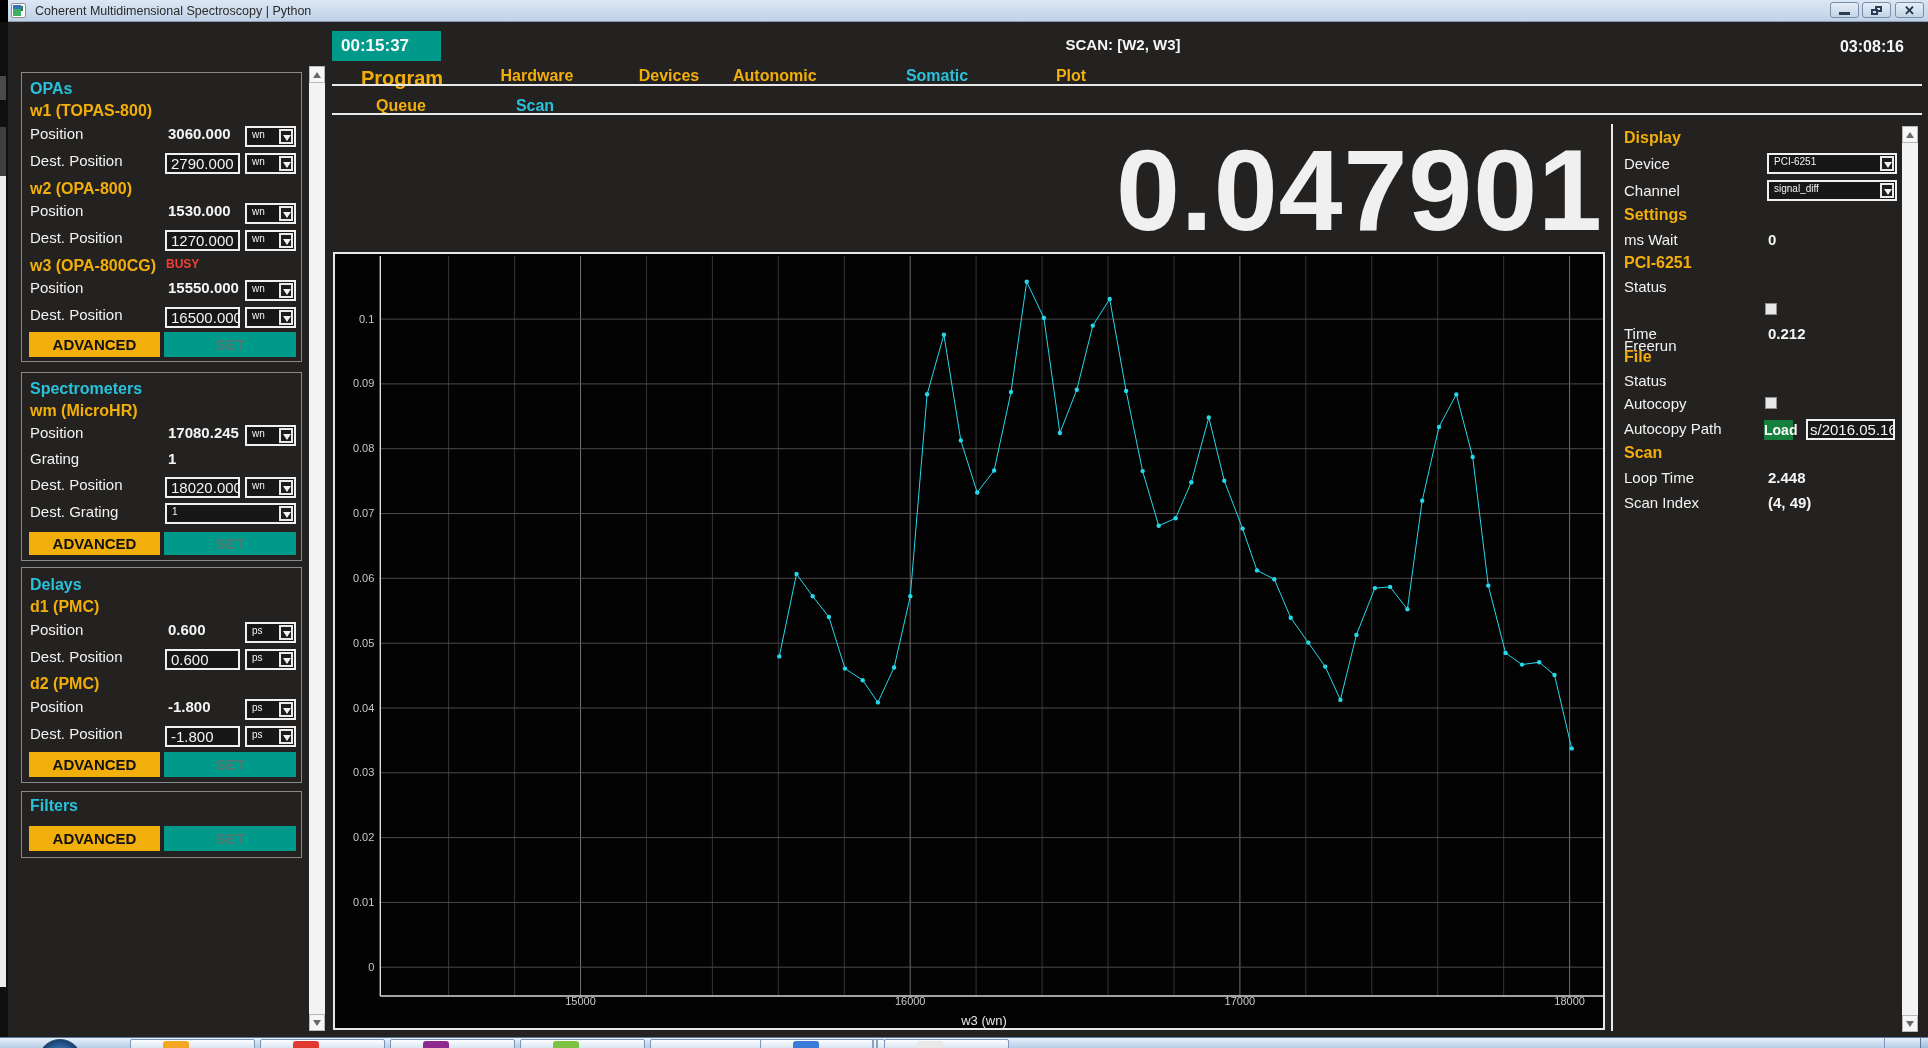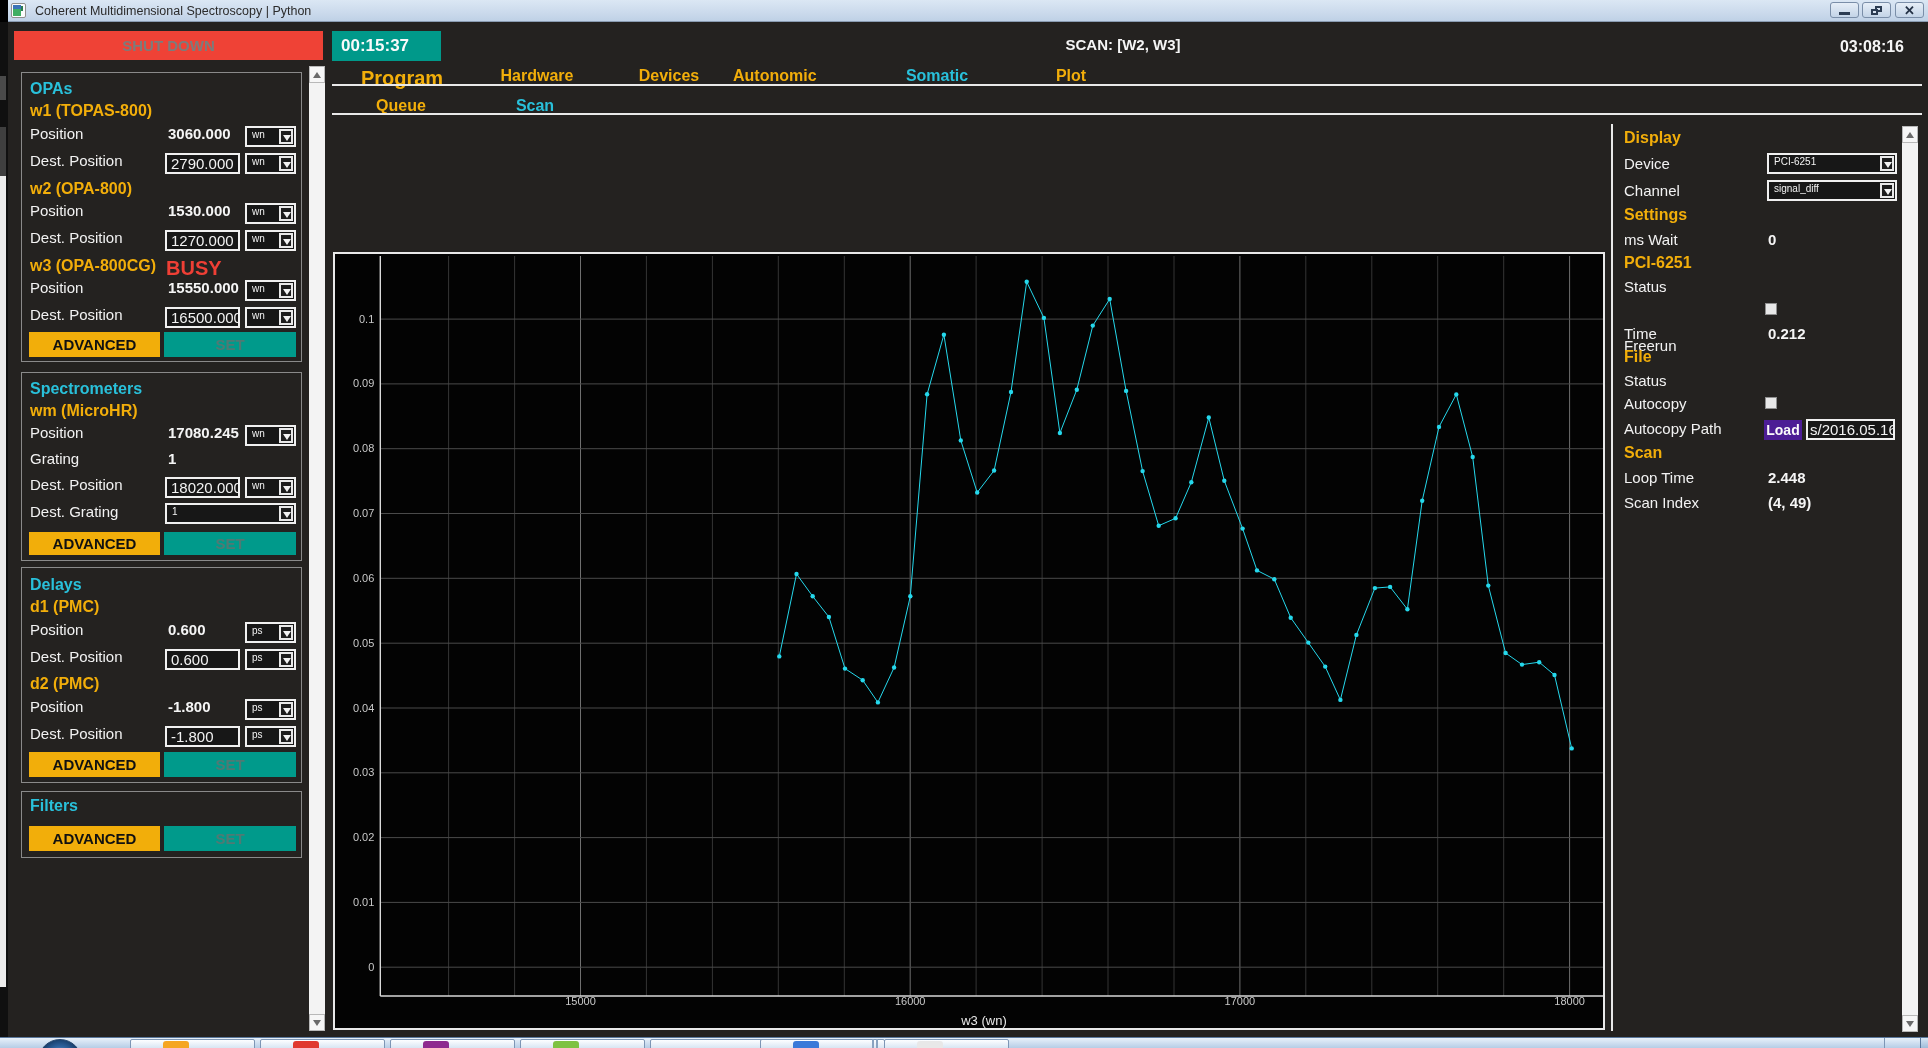--- a/index.html
+++ b/index.html
@@ -59,21 +59,20 @@
       <i></i>
       <u></u>
     </div>
 <div class="abs" id="title-tx">Coherent Multidimensional Spectroscopy | Python</div>
 <div class="abs wbtn" style="left:1830px;"><span style="display:inline-block;width:11px;height:3px;background:#2c3c52;margin-bottom:2px;"></span></div>
 <div class="abs wbtn" style="left:1862px;">
       <span style="position:absolute;left:12px;top:3px;width:7px;height:6px;border:2px solid #2c3c52;"></span>
       <span style="position:absolute;left:8px;top:6px;width:7px;height:6px;border:2px solid #2c3c52;background:#d7e2ef;"></span>
     </div>
 <div class="abs wbtn" style="left:1895px;font-size:13px;font-weight:bold;line-height:15px;">✕</div>
-<div class="abs" style="left:14px;top:31px;width:309px;height:29px;background:#ef4236;color:#7c7c7c;font-weight:bold;font-size:15px;text-align:center;line-height:29px;">SHUT DOWN</div>
 <div class="abs" style="left:332px;top:31px;width:109px;height:30px;background:#00998a;color:#fafafa;font-weight:bold;font-size:17px;line-height:30px;padding-left:9px;">00:15:37</div>
 <div class="abs" style="left:1023px;top:36px;width:200px;text-align:center;font-size:15px;font-weight:bold;color:#f5f5f5;">SCAN: [W2, W3]</div>
 <div class="abs" style="left:1754px;top:38px;width:150px;text-align:right;font-size:16px;font-weight:bold;color:#f5f5f5;">03:08:16</div>
 <div class="abs" style="left:332px;top:67px;width:140px;text-align:center;font-size:20px;font-weight:bold;color:#f2ae0a;">Program</div>
 <div class="abs" style="left:467px;top:67px;width:140px;text-align:center;font-size:16px;font-weight:bold;color:#f2ae0a;">Hardware</div>
 <div class="abs" style="left:599px;top:67px;width:140px;text-align:center;font-size:16px;font-weight:bold;color:#f2ae0a;">Devices</div>
 <div class="abs" style="left:733px;top:67px;width:140px;text-align:left;font-size:16px;font-weight:bold;color:#f2ae0a;">Autonomic</div>
 <div class="abs" style="left:867px;top:67px;width:140px;text-align:center;font-size:16px;font-weight:bold;color:#29c0da;">Somatic</div>
 <div class="abs" style="left:1001px;top:67px;width:140px;text-align:center;font-size:16px;font-weight:bold;color:#f2ae0a;">Plot</div>
 <div class="abs" style="left:332px;top:84px;width:1590px;height:2px;background:#e9e9e9;"></div>
@@ -110,21 +109,21 @@
     </div>
 <div class="abs lbl" style="left:30px;top:229px;">Dest. Position</div>
 <div class="abs tbox" style="left:165px;top:229.5px;width:75px;height:21px;">1270.000</div>
 <div class="abs combo" style="left:245px;top:229.5px;width:51px;height:21px;">
       <span>wn</span>
       <div class="carr">
         <b></b>
       </div>
     </div>
 <div class="abs hdr" style="left:30px;top:257px;">w3 (OPA-800CG)</div>
-<div class="abs" style="left:166px;top:257px;font-size:20px;font-weight:bold;color:#ef3f35;">BUSY</div>
+<div class="abs" style="left:166px;top:257px;font-size:12px;font-weight:bold;color:#ef3f35;">BUSY</div>
 <div class="abs lbl" style="left:30px;top:279px;">Position</div>
 <div class="abs val" style="left:168px;top:279px;width:76px;overflow:hidden;white-space:nowrap;">15550.000</div>
 <div class="abs combo" style="left:245px;top:279.5px;width:51px;height:21px;">
       <span>wn</span>
       <div class="carr">
         <b></b>
       </div>
     </div>
 <div class="abs lbl" style="left:30px;top:306px;">Dest. Position</div>
 <div class="abs tbox" style="left:165px;top:306.5px;width:75px;height:21px;">16500.000</div>
@@ -208,20 +207,21 @@
 <div class="abs sec" style="left:30px;top:797px;">Filters</div>
 <div class="abs btn-a" style="top:826px;height:25px;line-height:25px;">ADVANCED</div>
 <div class="abs btn-s" style="top:826px;height:25px;line-height:25px;">SET</div>
 <div class="abs sb" style="left:309px;top:66px;width:16px;height:965px;"></div>
 <div class="abs sbb" style="left:309px;top:66px;width:16px;height:17px;">
       <b class="tri-u"></b>
     </div>
 <div class="abs sbb" style="left:309px;top:1014px;width:16px;height:17px;">
       <b class="tri-d"></b>
     </div>
+<div class="abs" style="left:1116px;top:124px;width:500px;font-size:115px;font-weight:bold;color:#f0f0f0;letter-spacing:0.9px;">0.047901</div>
 <div class="abs" style="left:333px;top:252px;width:1272px;height:778px;border:2px solid #e9e9e9;"><svg width="1268" height="774" viewBox="0 0 1268 774">
         <rect x="0" y="0" width="1272" height="778" fill="#030303"></rect>
 <line x1="113.6" y1="2" x2="113.6" y2="742.0" stroke="#353535" stroke-width="1"></line>
 <line x1="179.6" y1="2" x2="179.6" y2="742.0" stroke="#353535" stroke-width="1"></line>
 <line x1="245.5" y1="2" x2="245.5" y2="742.0" stroke="#6f6f6f" stroke-width="1"></line>
 <line x1="311.4" y1="2" x2="311.4" y2="742.0" stroke="#353535" stroke-width="1"></line>
 <line x1="377.4" y1="2" x2="377.4" y2="742.0" stroke="#353535" stroke-width="1"></line>
 <line x1="443.3" y1="2" x2="443.3" y2="742.0" stroke="#353535" stroke-width="1"></line>
 <line x1="509.3" y1="2" x2="509.3" y2="742.0" stroke="#353535" stroke-width="1"></line>
 <line x1="575.2" y1="2" x2="575.2" y2="742.0" stroke="#6f6f6f" stroke-width="1"></line>
@@ -338,21 +338,21 @@
 <div class="abs lbl" style="left:1624px;top:278px;">Status</div>
 <div class="abs lbl" style="left:1624px;top:301px;margin-top:36px;">Freerun</div>
 <div class="abs chk" style="left:1765px;top:303px;"></div>
 <div class="abs lbl" style="left:1624px;top:325px;">Time</div>
 <div class="abs val" style="left:1768px;top:325px;">0.212</div>
 <div class="abs hdr" style="left:1624px;top:348px;">File</div>
 <div class="abs lbl" style="left:1624px;top:372px;">Status</div>
 <div class="abs lbl" style="left:1624px;top:395px;">Autocopy</div>
 <div class="abs chk" style="left:1765px;top:397px;"></div>
 <div class="abs lbl" style="left:1624px;top:420px;">Autocopy Path</div>
-<div class="abs" style="left:1764px;top:420px;width:38px;height:20px;background:#4c1d95;color:#fafafa;font-weight:bold;font-size:14px;text-align:center;line-height:20px;">Load</div>
+<div class="abs" style="left:1764px;top:420px;width:29px;height:20px;background:#15803d;color:#fafafa;font-weight:bold;font-size:14px;text-align:center;line-height:20px;">Load</div>
 <div class="abs tbox" style="left:1806px;top:419px;width:89px;height:21px;padding-left:2px;">s/2016.05.16</div>
 <div class="abs hdr" style="left:1624px;top:444px;">Scan</div>
 <div class="abs lbl" style="left:1624px;top:469px;">Loop Time</div>
 <div class="abs val" style="left:1768px;top:469px;">2.448</div>
 <div class="abs lbl" style="left:1624px;top:494px;">Scan Index</div>
 <div class="abs val" style="left:1768px;top:494px;">(4, 49)</div>
 <div class="abs sb" style="left:1902px;top:126px;width:16px;height:906px;"></div>
 <div class="abs sbb" style="left:1902px;top:126px;width:16px;height:17px;">
       <b class="tri-u"></b>
     </div>

